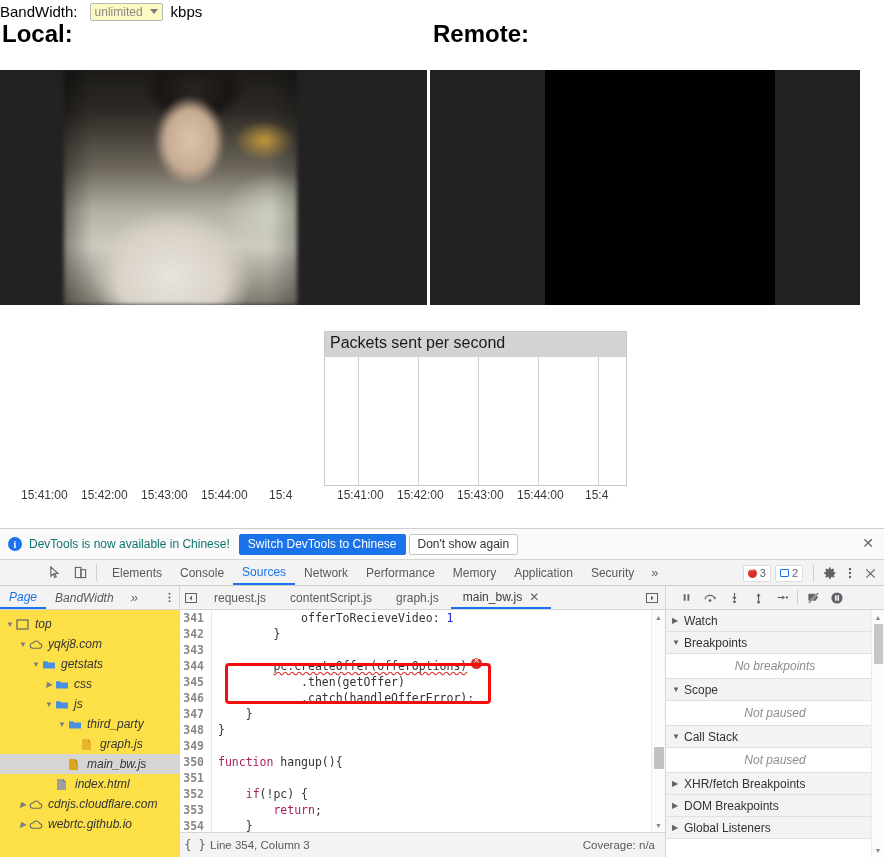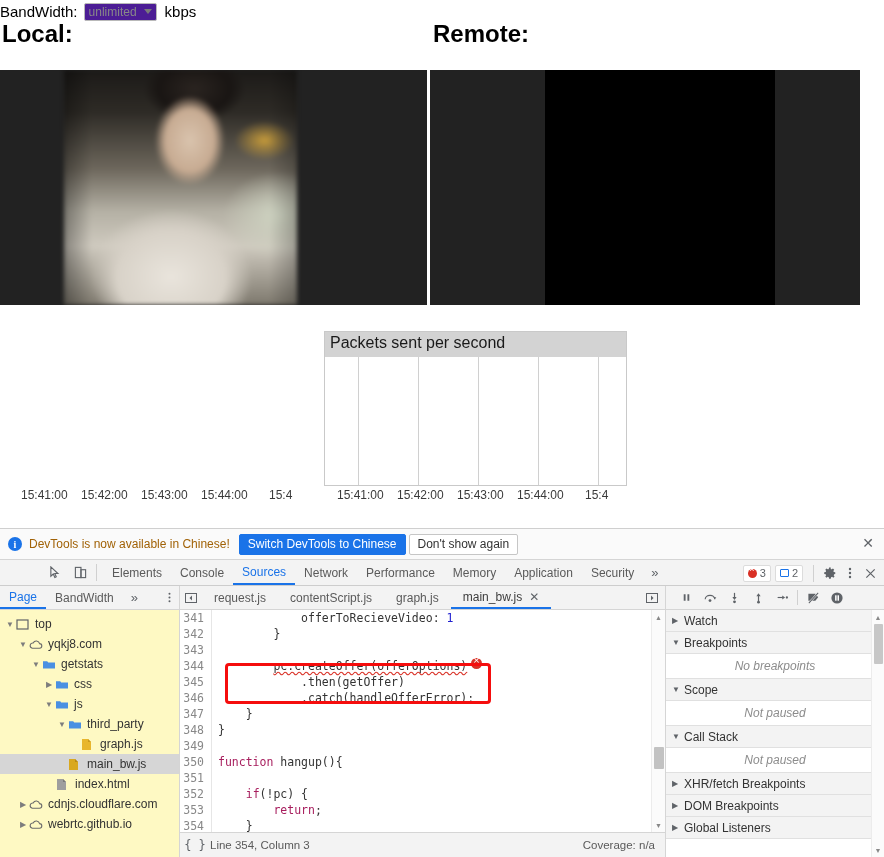--- a/index.html
+++ b/index.html
@@ -10,22 +10,22 @@
     font-family: "Liberation Sans", sans-serif;
   }
   * { box-sizing: border-box; }
 
   
   #page-area { position: absolute; left:0; top:0; width:884px; height:528px; background:#fff; }
 
   .bw-row { position:absolute; left:0; top:0; height:22px; display:flex; align-items:center; font-size:15px; color:#000; }
   .bw-label { margin-left:0px; }
   .bw-select {
-    height:18px; font-size:12px; font-family:"Liberation Sans",sans-serif;
-    border:1px solid #b9b9b9; background:#4c1d95; color:#888; border-radius:2px;
+    margin-left:6px; height:18px; font-size:12px; font-family:"Liberation Sans",sans-serif;
+    border:1px solid #b9b9b9; background:#fef9c3; color:#888; border-radius:2px;
     padding:0 18px 0 4px; appearance:none; -webkit-appearance:none; line-height:16px;
     background-image:none; position:relative;
   }
   .sel-wrap { position:relative; display:inline-block; margin-left:6px; }
   .sel-wrap::after {
     content:""; position:absolute; right:5px; top:7px;
     border-left:4px solid transparent; border-right:4px solid transparent;
     border-top:5px solid #7a7a7a; pointer-events:none;
   }
   .bw-units { margin-left:8px; font-size:15px; }
@@ -71,21 +71,21 @@
   
   #devtools { position:absolute; left:0; top:528px; width:884px; height:329px; background:#fff;
               border-top:1px solid #cfcfcf; font-size:12px; color:#3c3c3c; }
 
   
   #infobar { position:relative; height:31px; background:#fafafa; border-bottom:1px solid #d5d5d5;
              display:flex; align-items:center; padding:0 8px; }
   .info-icon { width:14px; height:14px; border-radius:50%; background:#1a73e8; color:#fff;
                font-size:10px; font-weight:bold; display:flex; align-items:center; justify-content:center;
                font-family:"Liberation Serif", serif; margin-right:7px; flex:none; }
-  #infobar-text { font-size:12px; color:#a16207; margin-right:9px; white-space:nowrap; }
+  #infobar-text { font-size:12px; color:#0f766e; margin-right:9px; white-space:nowrap; }
   .ib-btn { height:21px; border-radius:2px; font-size:12px; padding:0 8px; display:flex; align-items:center;
             margin-right:3px; white-space:nowrap; cursor:pointer; font-family:"Liberation Sans",sans-serif; }
   .ib-btn.primary { background:#1a73e8; color:#fff; border:1px solid #1a73e8; }
   .ib-btn.plain { background:#fff; color:#333; border:1px solid #c6c6c6; }
   #infobar-close { position:absolute; right:9px; top:8px; width:14px; height:14px; color:#5f6368; font-size:14px;
                    line-height:13px; text-align:center; cursor:pointer; }
 
   
   #dt-tabbar { position:relative; height:26px; background:#f3f3f3; border-bottom:1px solid #cdcdcd;
                display:flex; align-items:center;padding-left:40px; }
@@ -98,21 +98,21 @@
   .badge { display:flex; align-items:center; height:17px; border:1px solid #dcdcdc; border-radius:2px;
            padding:0 4px; margin-right:4px; font-size:11px; color:#5f6368; background:#fff; cursor:pointer; }
   .dot-err { width:9px; height:9px; border-radius:50%; background:#d93025; margin-right:3px; position:relative; }
   .dot-err::after{content:"×"; position:absolute; left:1.6px; top:-3.4px; color:#fff; font-size:9px; line-height:9px;}
   .sq-msg { width:9px; height:8px; border:1.4px solid #1a73e8; border-radius:1px; margin-right:3px; }
   .icon-btn { width:20px; height:20px; display:flex; align-items:center; justify-content:center; cursor:pointer; color:#5f6368; }
 
   
   #dt-body { position:relative; height:271px; display:flex; }
 
-  #nav-pane { width:180px; height:271px; border-right:1px solid #d5d5d5; background:#fef9c3; position:relative; }
+  #nav-pane { width:180px; height:271px; border-right:1px solid #d5d5d5; background:#fde047; position:relative;font-style:italic; }
   #nav-tabbar { height:24px; background:#f3f3f3; border-bottom:1px solid #d5d5d5; display:flex; align-items:center; position:relative; }
   .nav-tab { height:23px; padding:0 9px; display:flex; align-items:center; font-size:12px; color:#5a5a5a; cursor:pointer; }
   .nav-tab.active { color:#1a73e8; border-bottom:2px solid #1a73e8; }
   #nav-more { margin-left:auto; display:flex; align-items:center; }
 
   #file-tree { padding-top:4px; font-size:12px; color:#333; }
   .tree-row { height:20px; display:flex; align-items:center; cursor:pointer; white-space:nowrap; }
   .tree-row.selected { background:#d6d6d6; }
   .tw { width:12px; text-align:center; color:#7d7d7d; font-size:8px; flex:none; }
   .ticon { width:15px; height:14px; margin-right:4px; flex:none; display:flex; align-items:center; }
@@ -122,21 +122,21 @@
   #ed-tabbar { height:24px; background:#f3f3f3; border-bottom:1px solid #d5d5d5; display:flex; align-items:center; position:relative; }
   .ed-arrow { width:22px; height:24px; display:flex; align-items:center; justify-content:center; cursor:pointer; color:#5f6368; }
   .ed-tab { height:23px; padding:0 12px; display:flex; align-items:center; font-size:12px; color:#5a5a5a; cursor:pointer; }
   .ed-tab.active { color:#3c3c3c; border-bottom:2px solid #1a73e8; }
   .ed-close { margin-left:7px; font-size:12px; color:#5f6368; }
 
   #code-area { position:absolute; left:0; top:24px; right:0; bottom:25px; overflow:hidden; background:#fff;
                font-family:"DejaVu Sans Mono","Liberation Mono",monospace; font-size:11.5px; }
   .code-line { height:16px; line-height:16px; display:flex; white-space:pre; }
   .ln { width:32px; min-width:32px; text-align:right; padding-right:7px; color:#888; background:#fff;
-        border-right:1px solid #e6e6e6; margin-right:6px; }
+        border-right:1px solid #e6e6e6; margin-right:6px;font-weight:bold; }
   .tok-kw { color:#a71d5d; }
   .tok-num { color:#2020d0; }
   .tok-plain { color:#333; }
   .err-squiggle { text-decoration: underline wavy #d93025; text-decoration-skip-ink:none; }
 
   #err-icon { display:inline-block; width:11px; height:11px; border-radius:50%; background:#d93025;
               position:relative; margin-left:4px; vertical-align:-1px; }
   #err-icon::after { content:"×"; position:absolute; left:2px; top:-3px; color:#fff; font-size:11px;
               line-height:11px; font-family:"Liberation Sans",sans-serif; }
 

